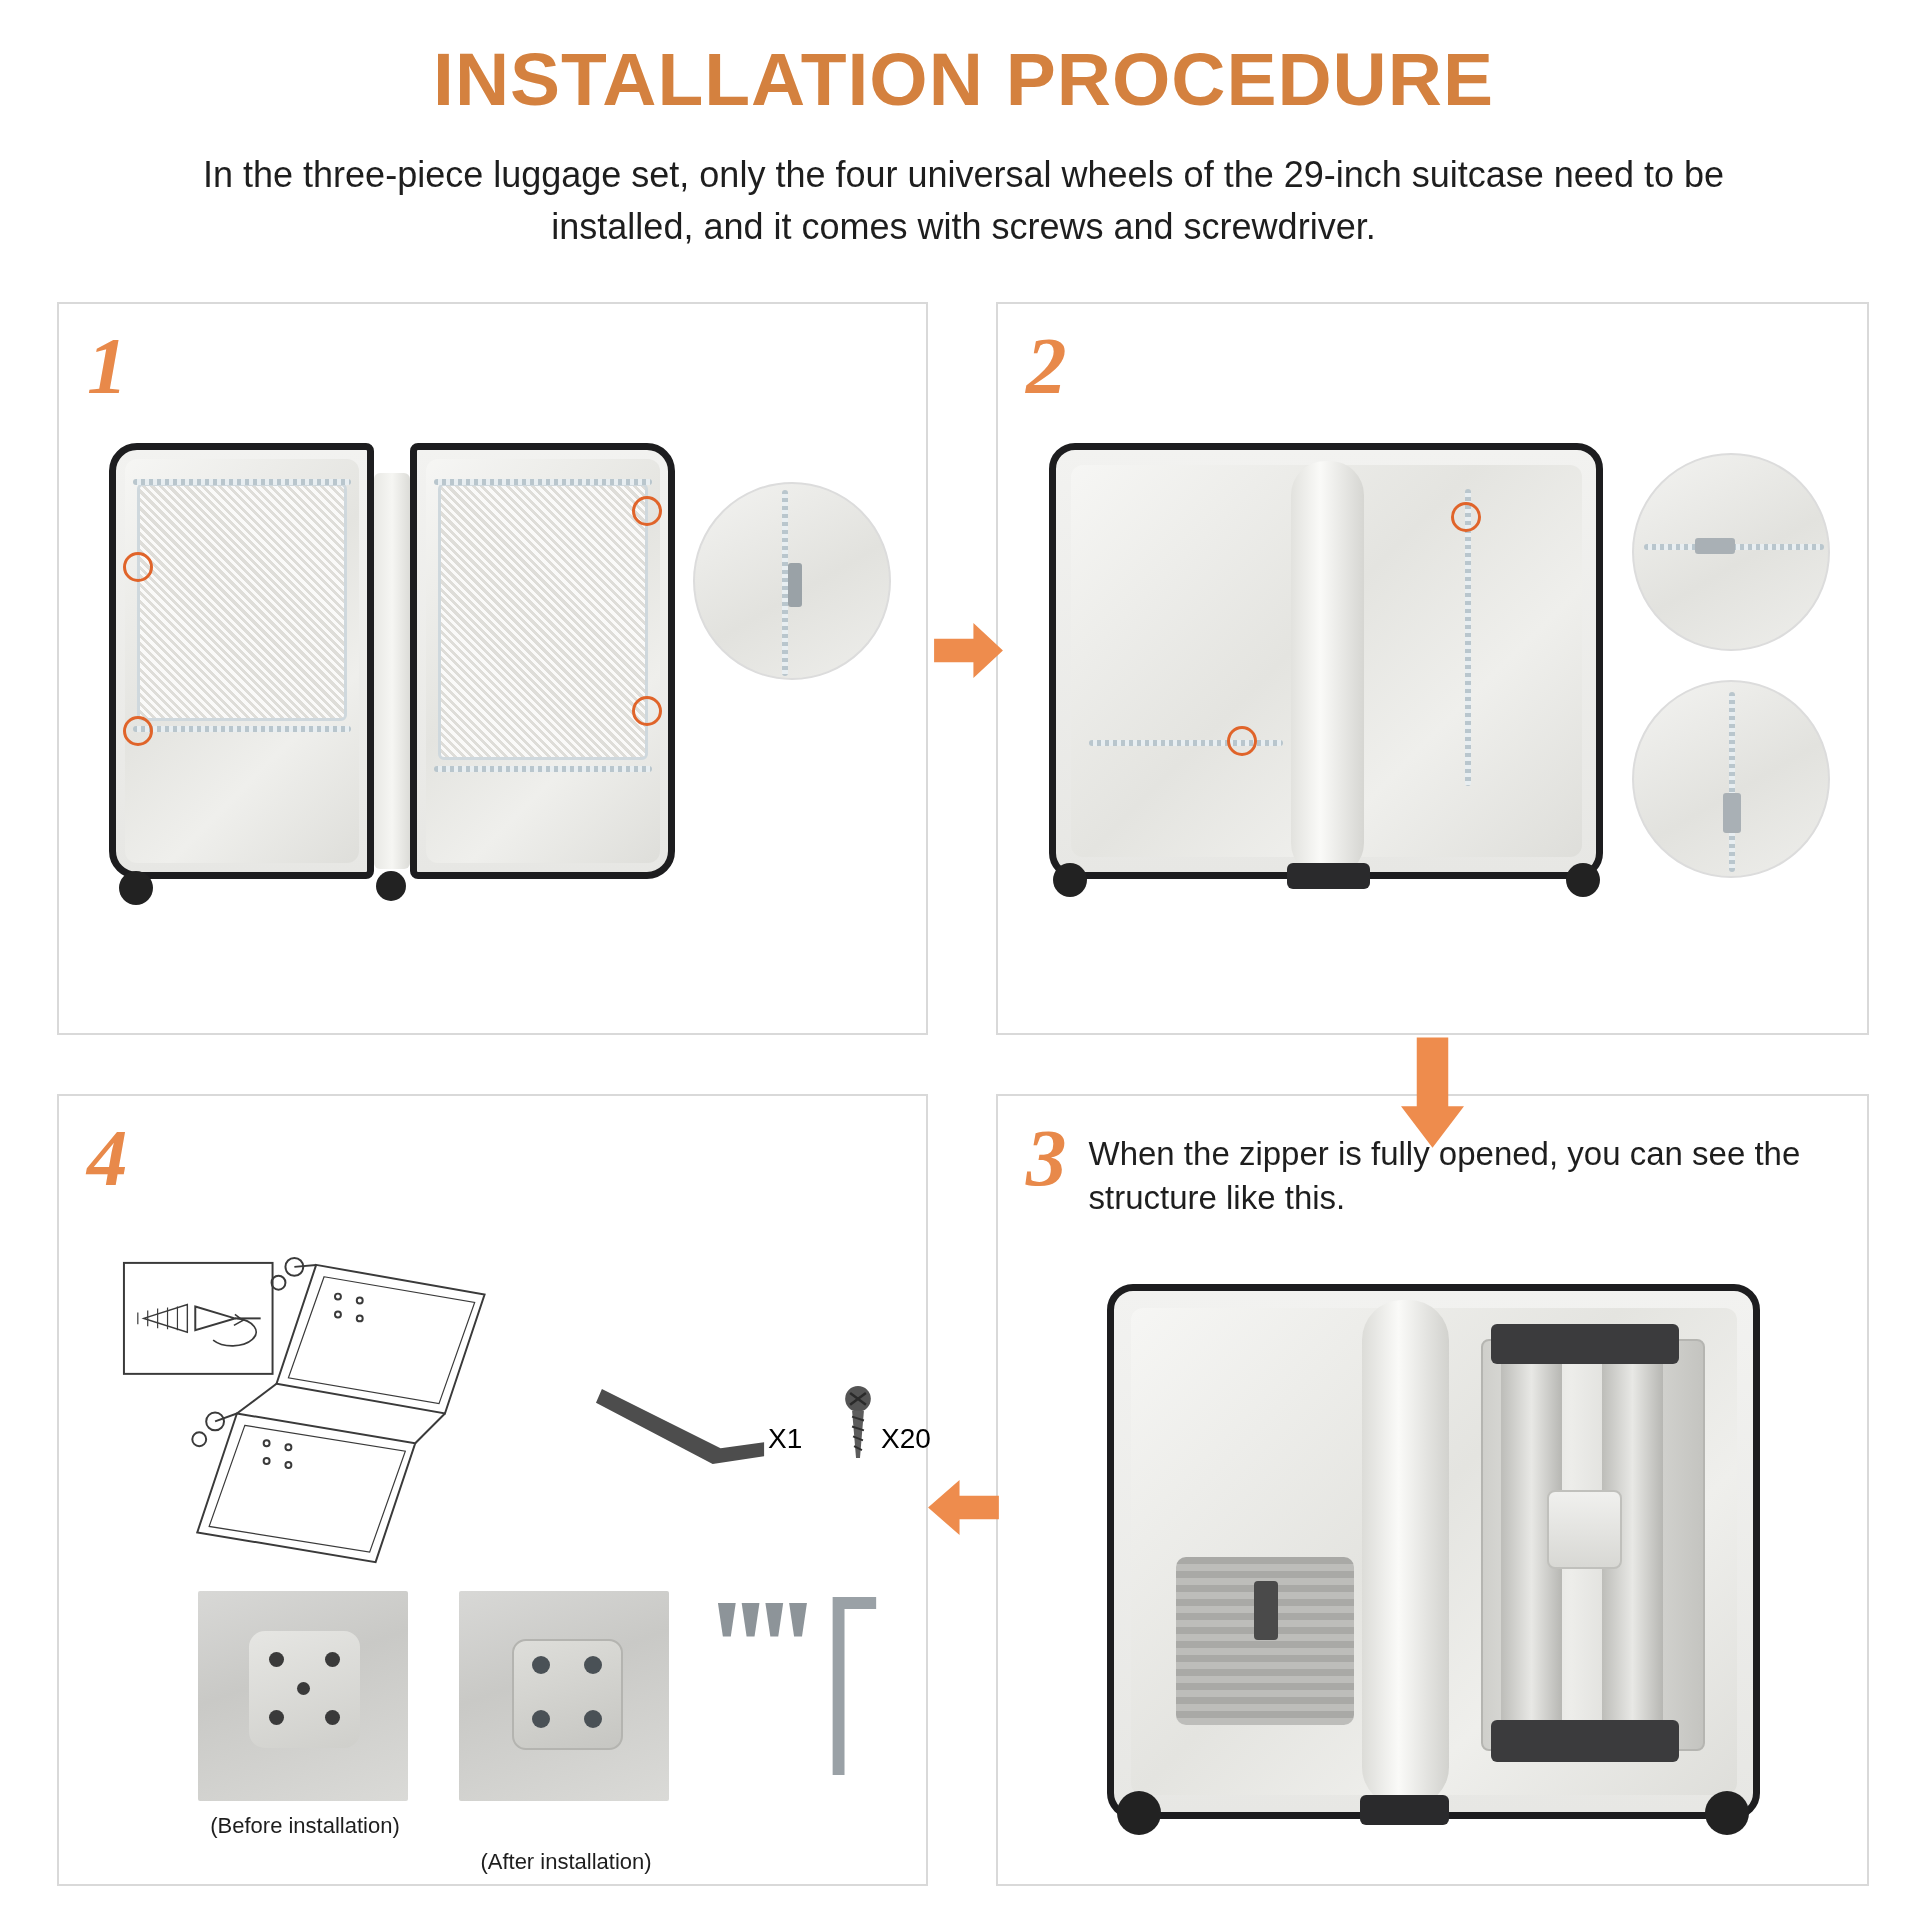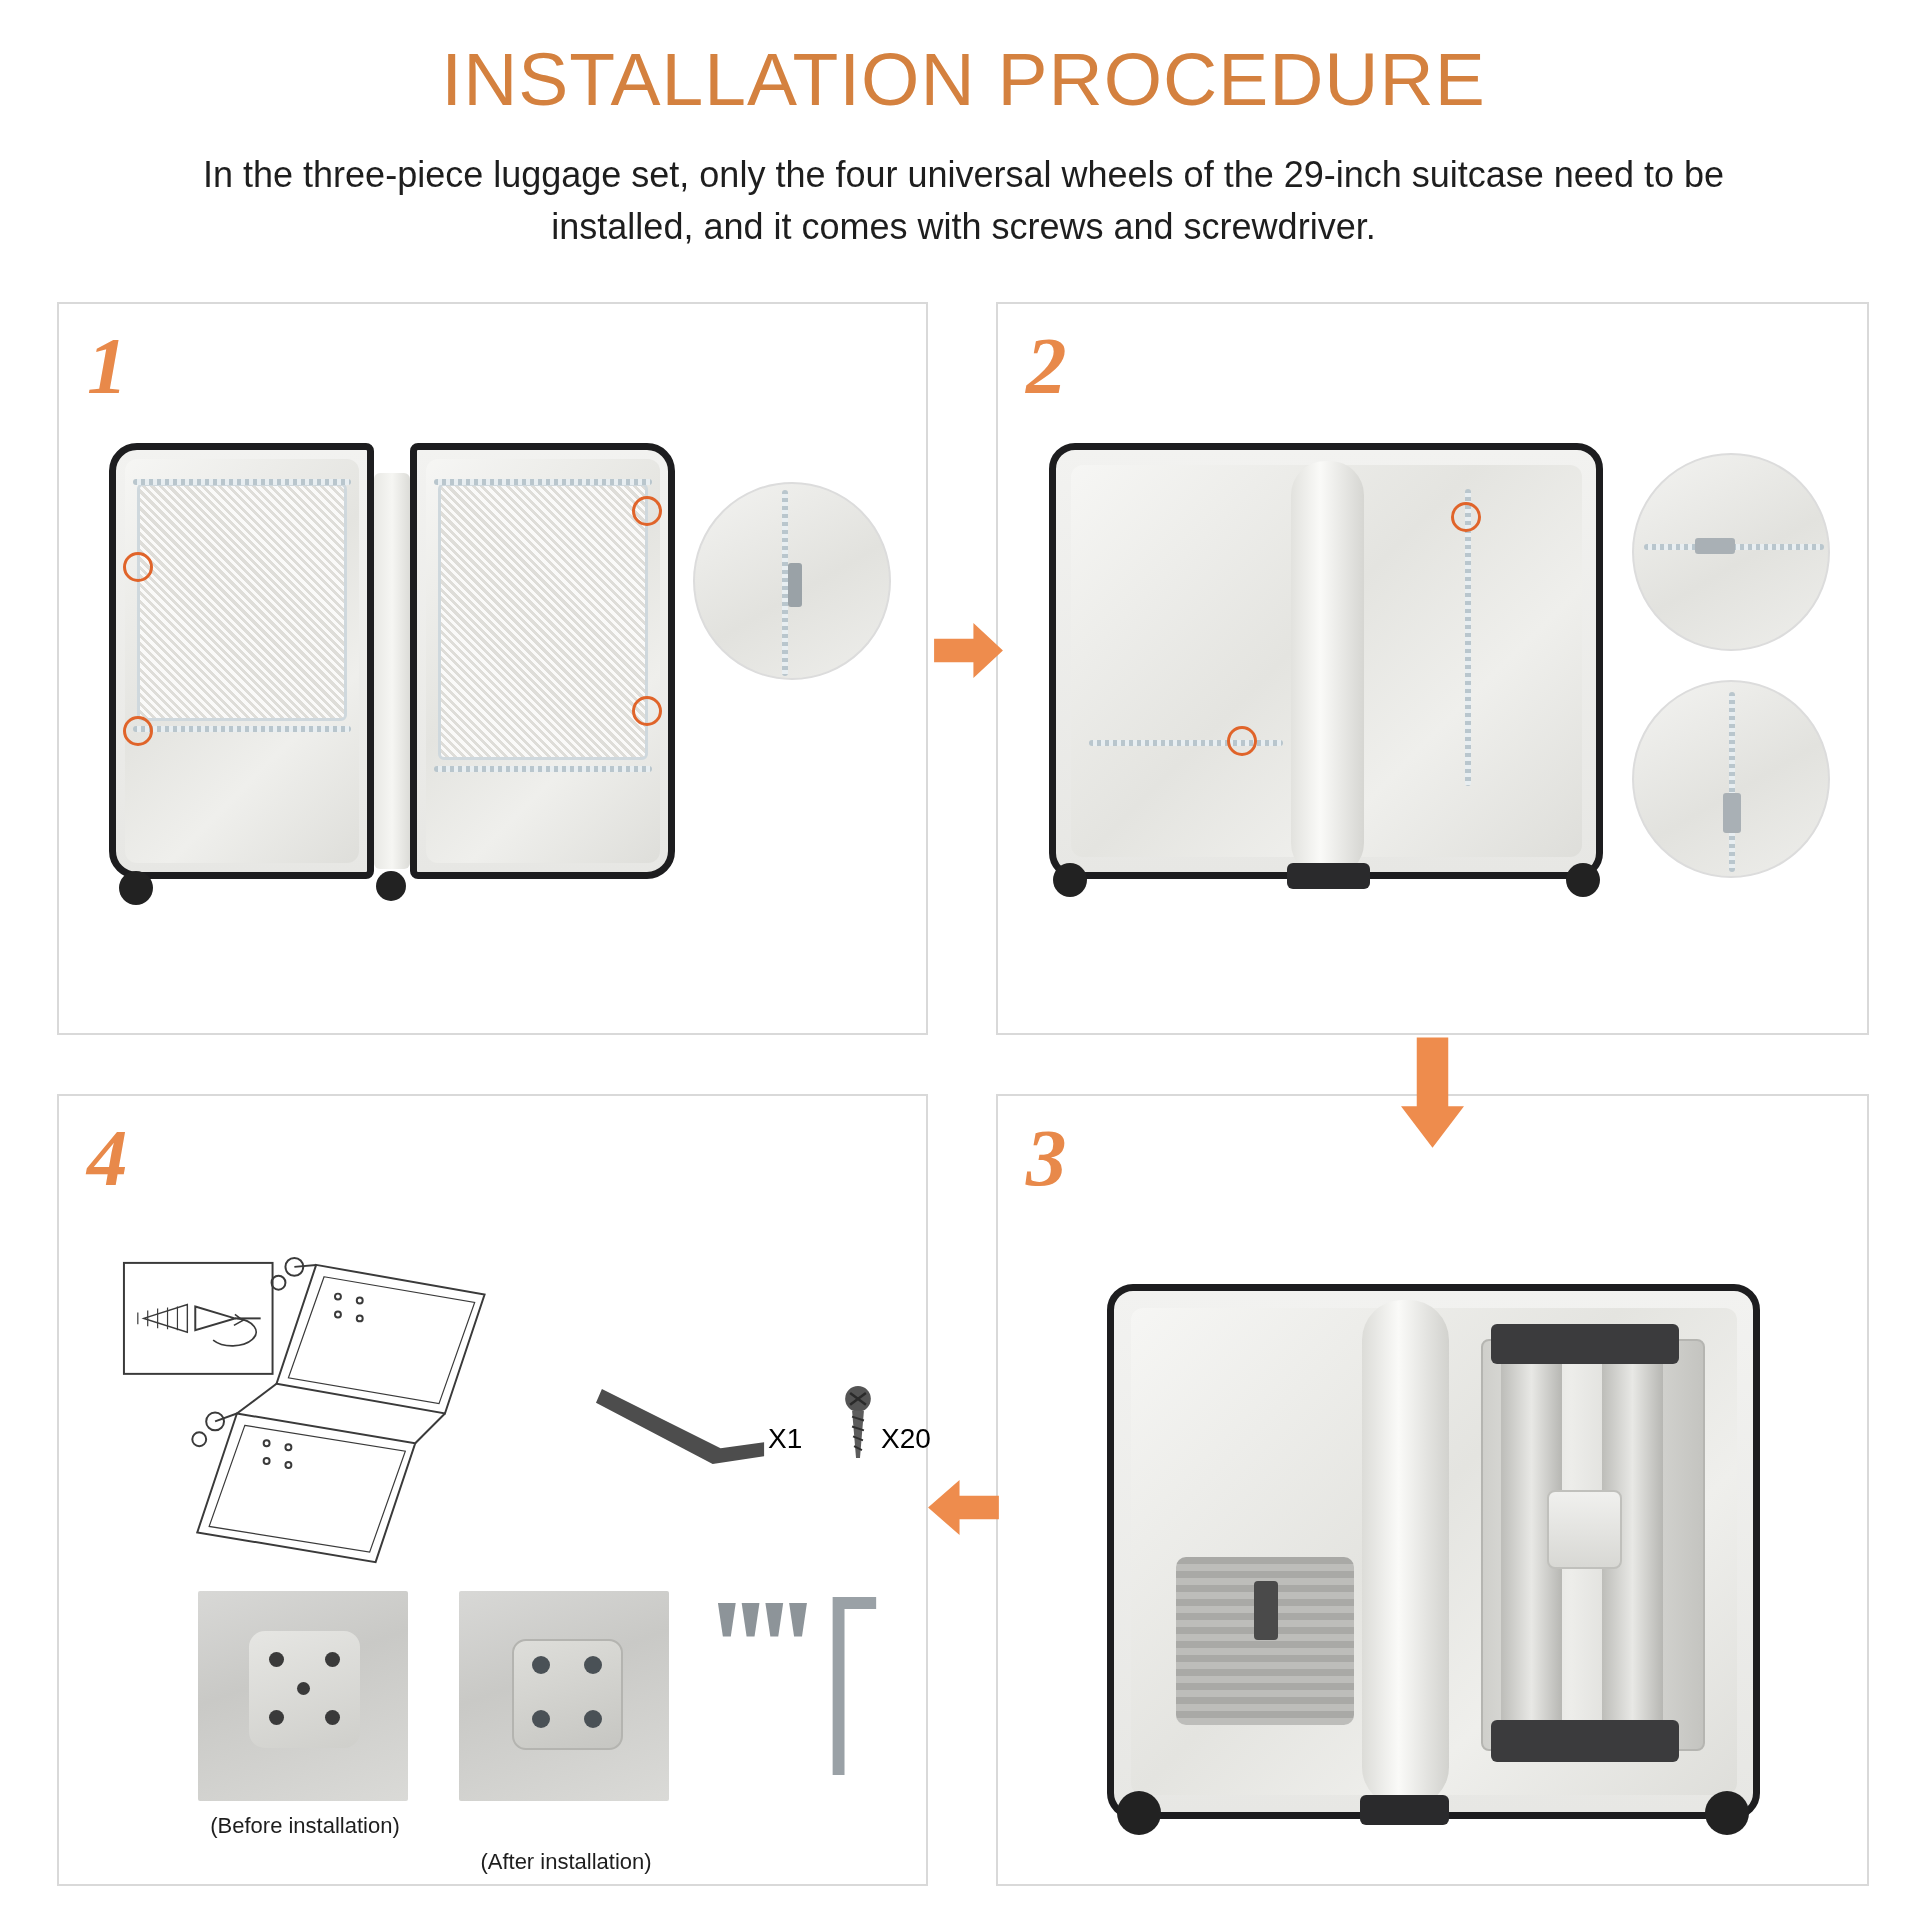--- a/index.html
+++ b/index.html
@@ -13,21 +13,21 @@
     font-family: "Liberation Sans", sans-serif;
     color: #1a1a1a;
     position: relative;
     overflow: hidden;
   }
 
   
   .page-title {
     text-align: center;
     font-size: 75px;
-    font-weight: 400;
+    font-weight: 700;
     letter-spacing: 1px;
     color: #d4813f;
     margin: 38px 0 0 0;
     line-height: 1.1;
   }
   .page-subtitle {
     text-align: center;
     font-size: 36px;
     line-height: 1.45;
     color: #1e1e1e;
@@ -337,20 +337,21 @@
 
   <div class="arrow" style="left:867px;top:1176px;width:75px;height:59px;">
     <svg width="75" height="59" viewBox="0 0 76 60">
       <polygon points="76,18 36,18 36,2 4,30 36,58 36,42 76,42" fill="#ee8c4d"></polygon>
     </svg>
   </div>
 
   <div class="panel" id="panel-3">
     <div class="step-head">
       <div class="step-num">3</div>
+      <div class="step-text two-line">When the zipper is fully opened, you can see the structure like this.</div>
     </div>
 
     <div class="art" style="left:109px;top:188px;width:653px;height:554px;">
       <div class="case-shell" style="left:0;top:0;width:653px;height:535px;"></div>
       <div class="liner" style="left:24px;top:24px;width:606px;height:487px;"></div>
 
       <div style="position:absolute;left:69px;top:273px;width:178px;height:168px;background:repeating-linear-gradient(180deg,#a9a9a6 0 7px,#bdbdba 7px 14px);border-radius:10px;"></div>
       <div style="position:absolute;left:147px;top:297px;width:24px;height:59px;background:#4a4a4a;border-radius:4px;"></div>
 
       <div style="position:absolute;left:255px;top:16px;width:87px;height:507px;background:linear-gradient(90deg,#dcdcd8,#fafaf8 42%,#d2d2ce);border-radius:40px;"></div>

